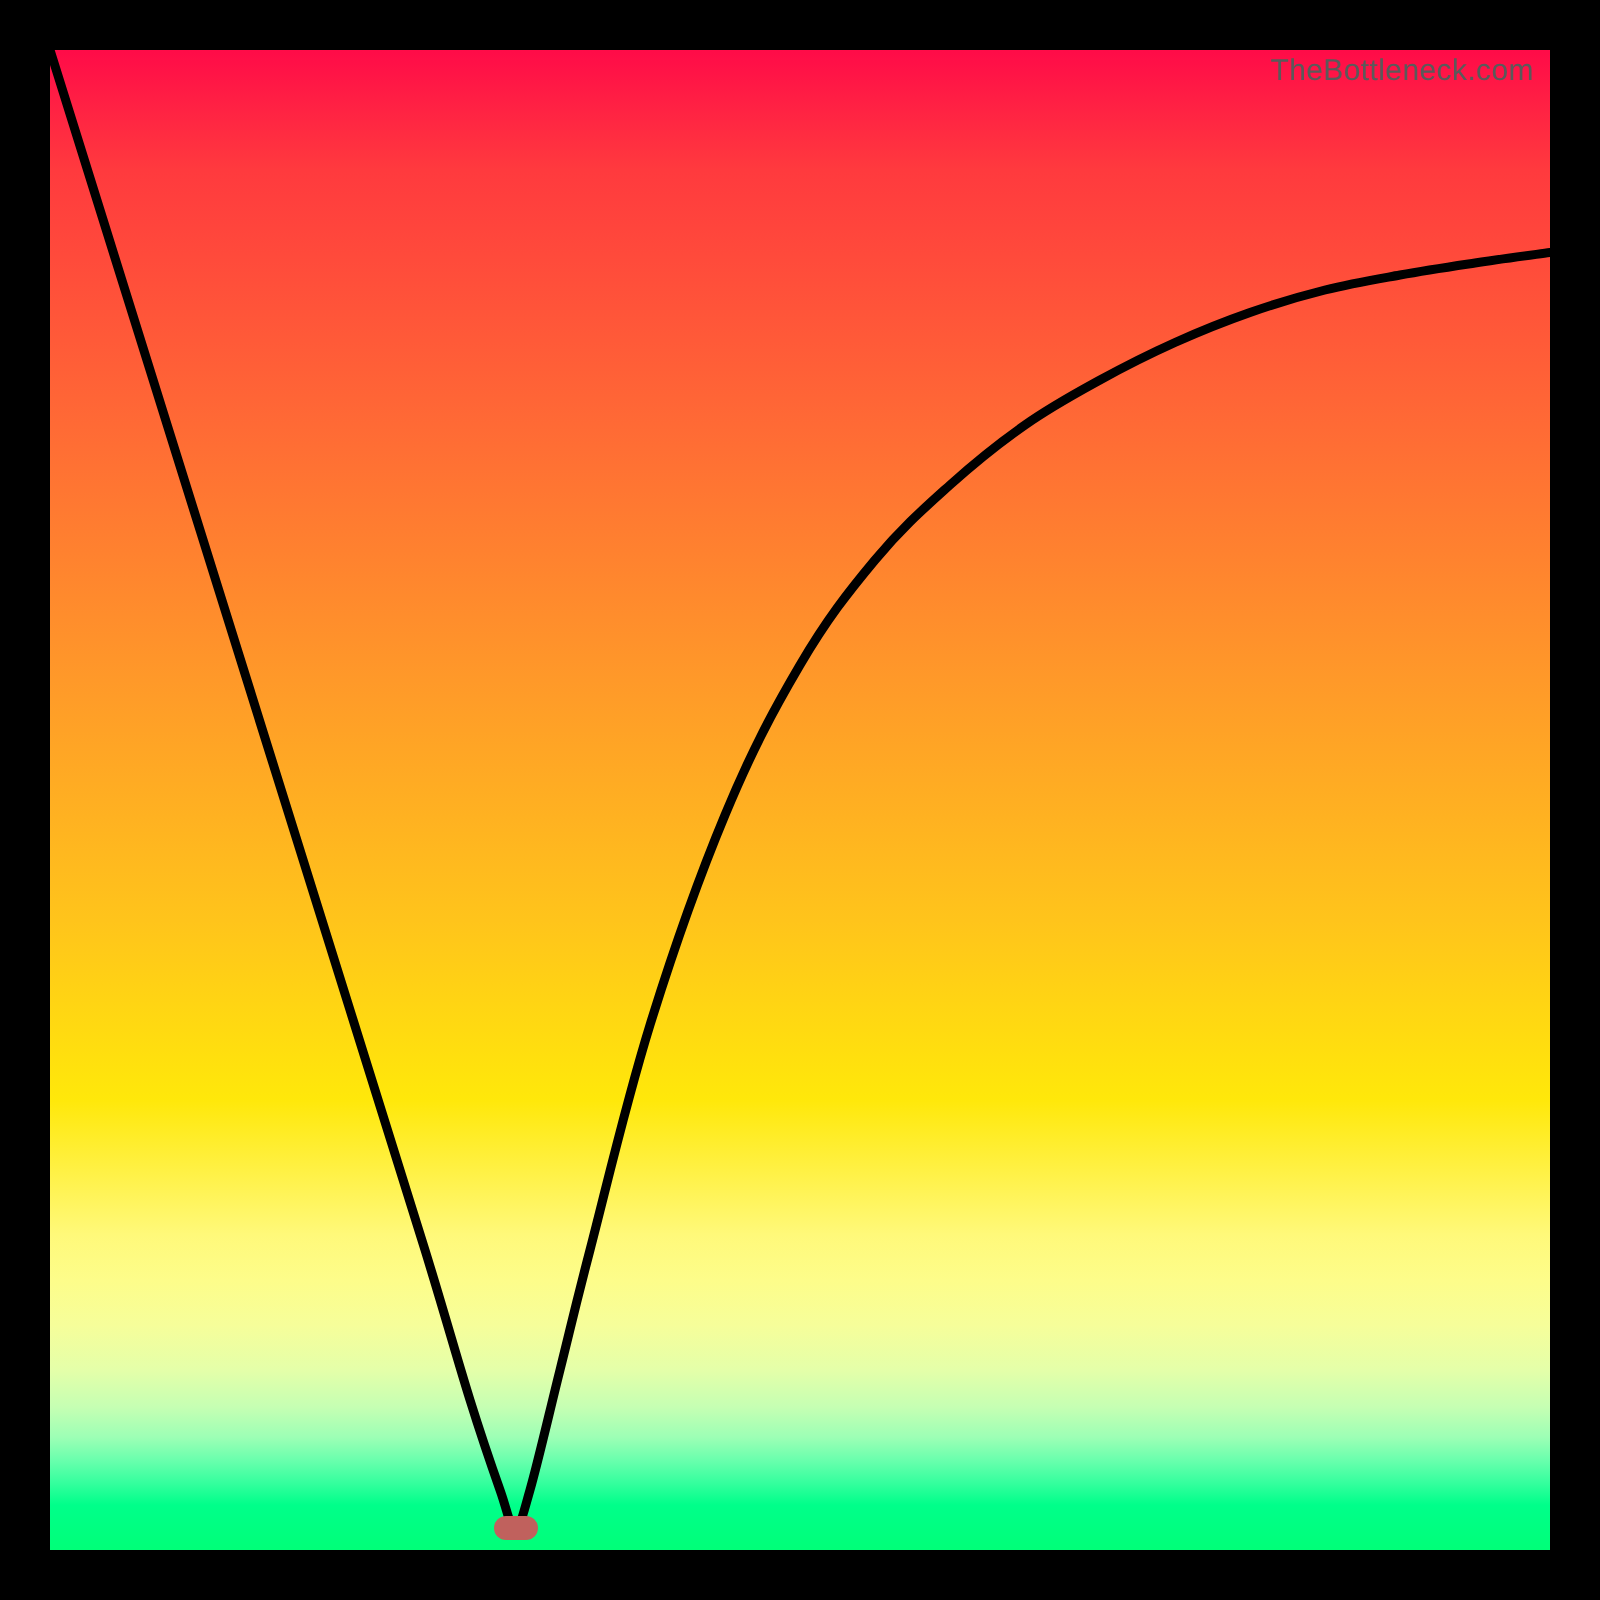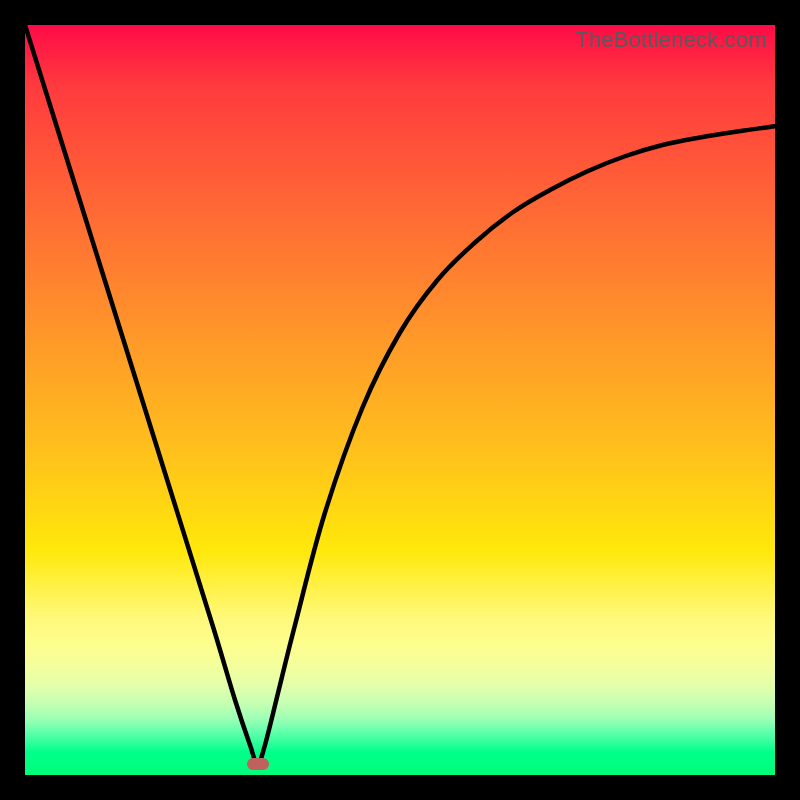--- a/index.html
+++ b/index.html
@@ -41,21 +41,21 @@
       #36ff9e 95.5%,
       #00ff8a 97%,
       #00ff78 100%
     );
   }
   .watermark {
     position: absolute;
     top: 2px;
     right: 8px;
     color: #5a5a5a;
-    font-size: 22px;
+    font-size: 15px;
     letter-spacing: 0.2px;
     font-weight: 500;
     user-select: none;
   }
   svg.curve {
     position: absolute;
     left: 0; top: 0;
     width: 750px;
     height: 750px;
   }

